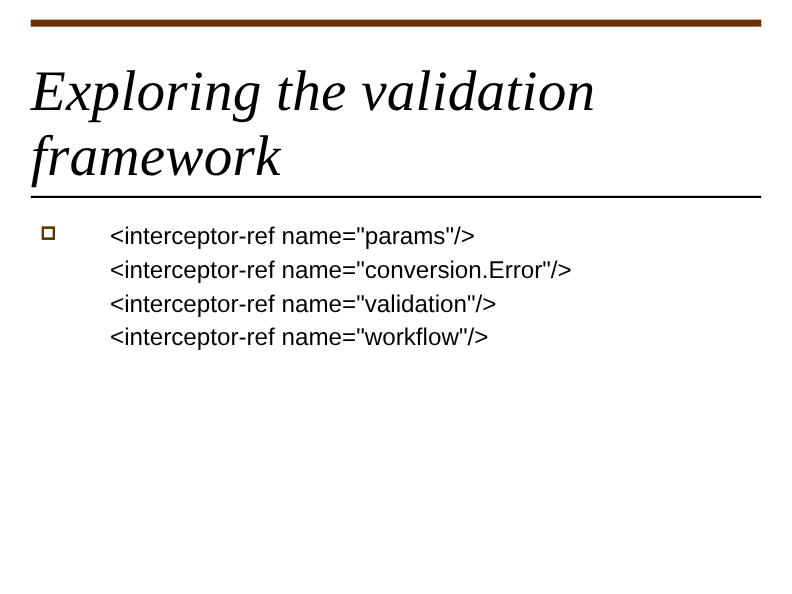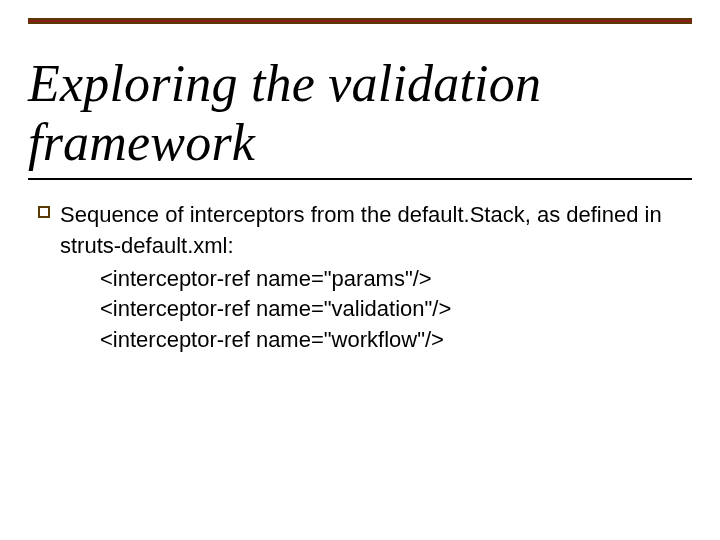--- a/index.html
+++ b/index.html
@@ -64,22 +64,22 @@
 <div class="title-underline"></div>
 
 <div class="body">
 
   <div class="bullet-item">
     <span class="bullet-marker"></span>
   </div>
 
   <div class="bullet-item">
     <span class="bullet-marker"></span>
-    <span>Sequence of interceptors from the default.Stack, as defined in struts-default.xml:</span>
   </div>
 
   <div class="code-block">
     <div class="code-line">&lt;interceptor-ref name="params"/&gt;</div>
+    <div class="code-line">&lt;interceptor-ref name="conversion.Error"/&gt;</div>
     <div class="code-line">&lt;interceptor-ref name="validation"/&gt;</div>
     <div class="code-line">&lt;interceptor-ref name="workflow"/&gt;</div>
   </div>
 
 </div>
 
 </body></html>

